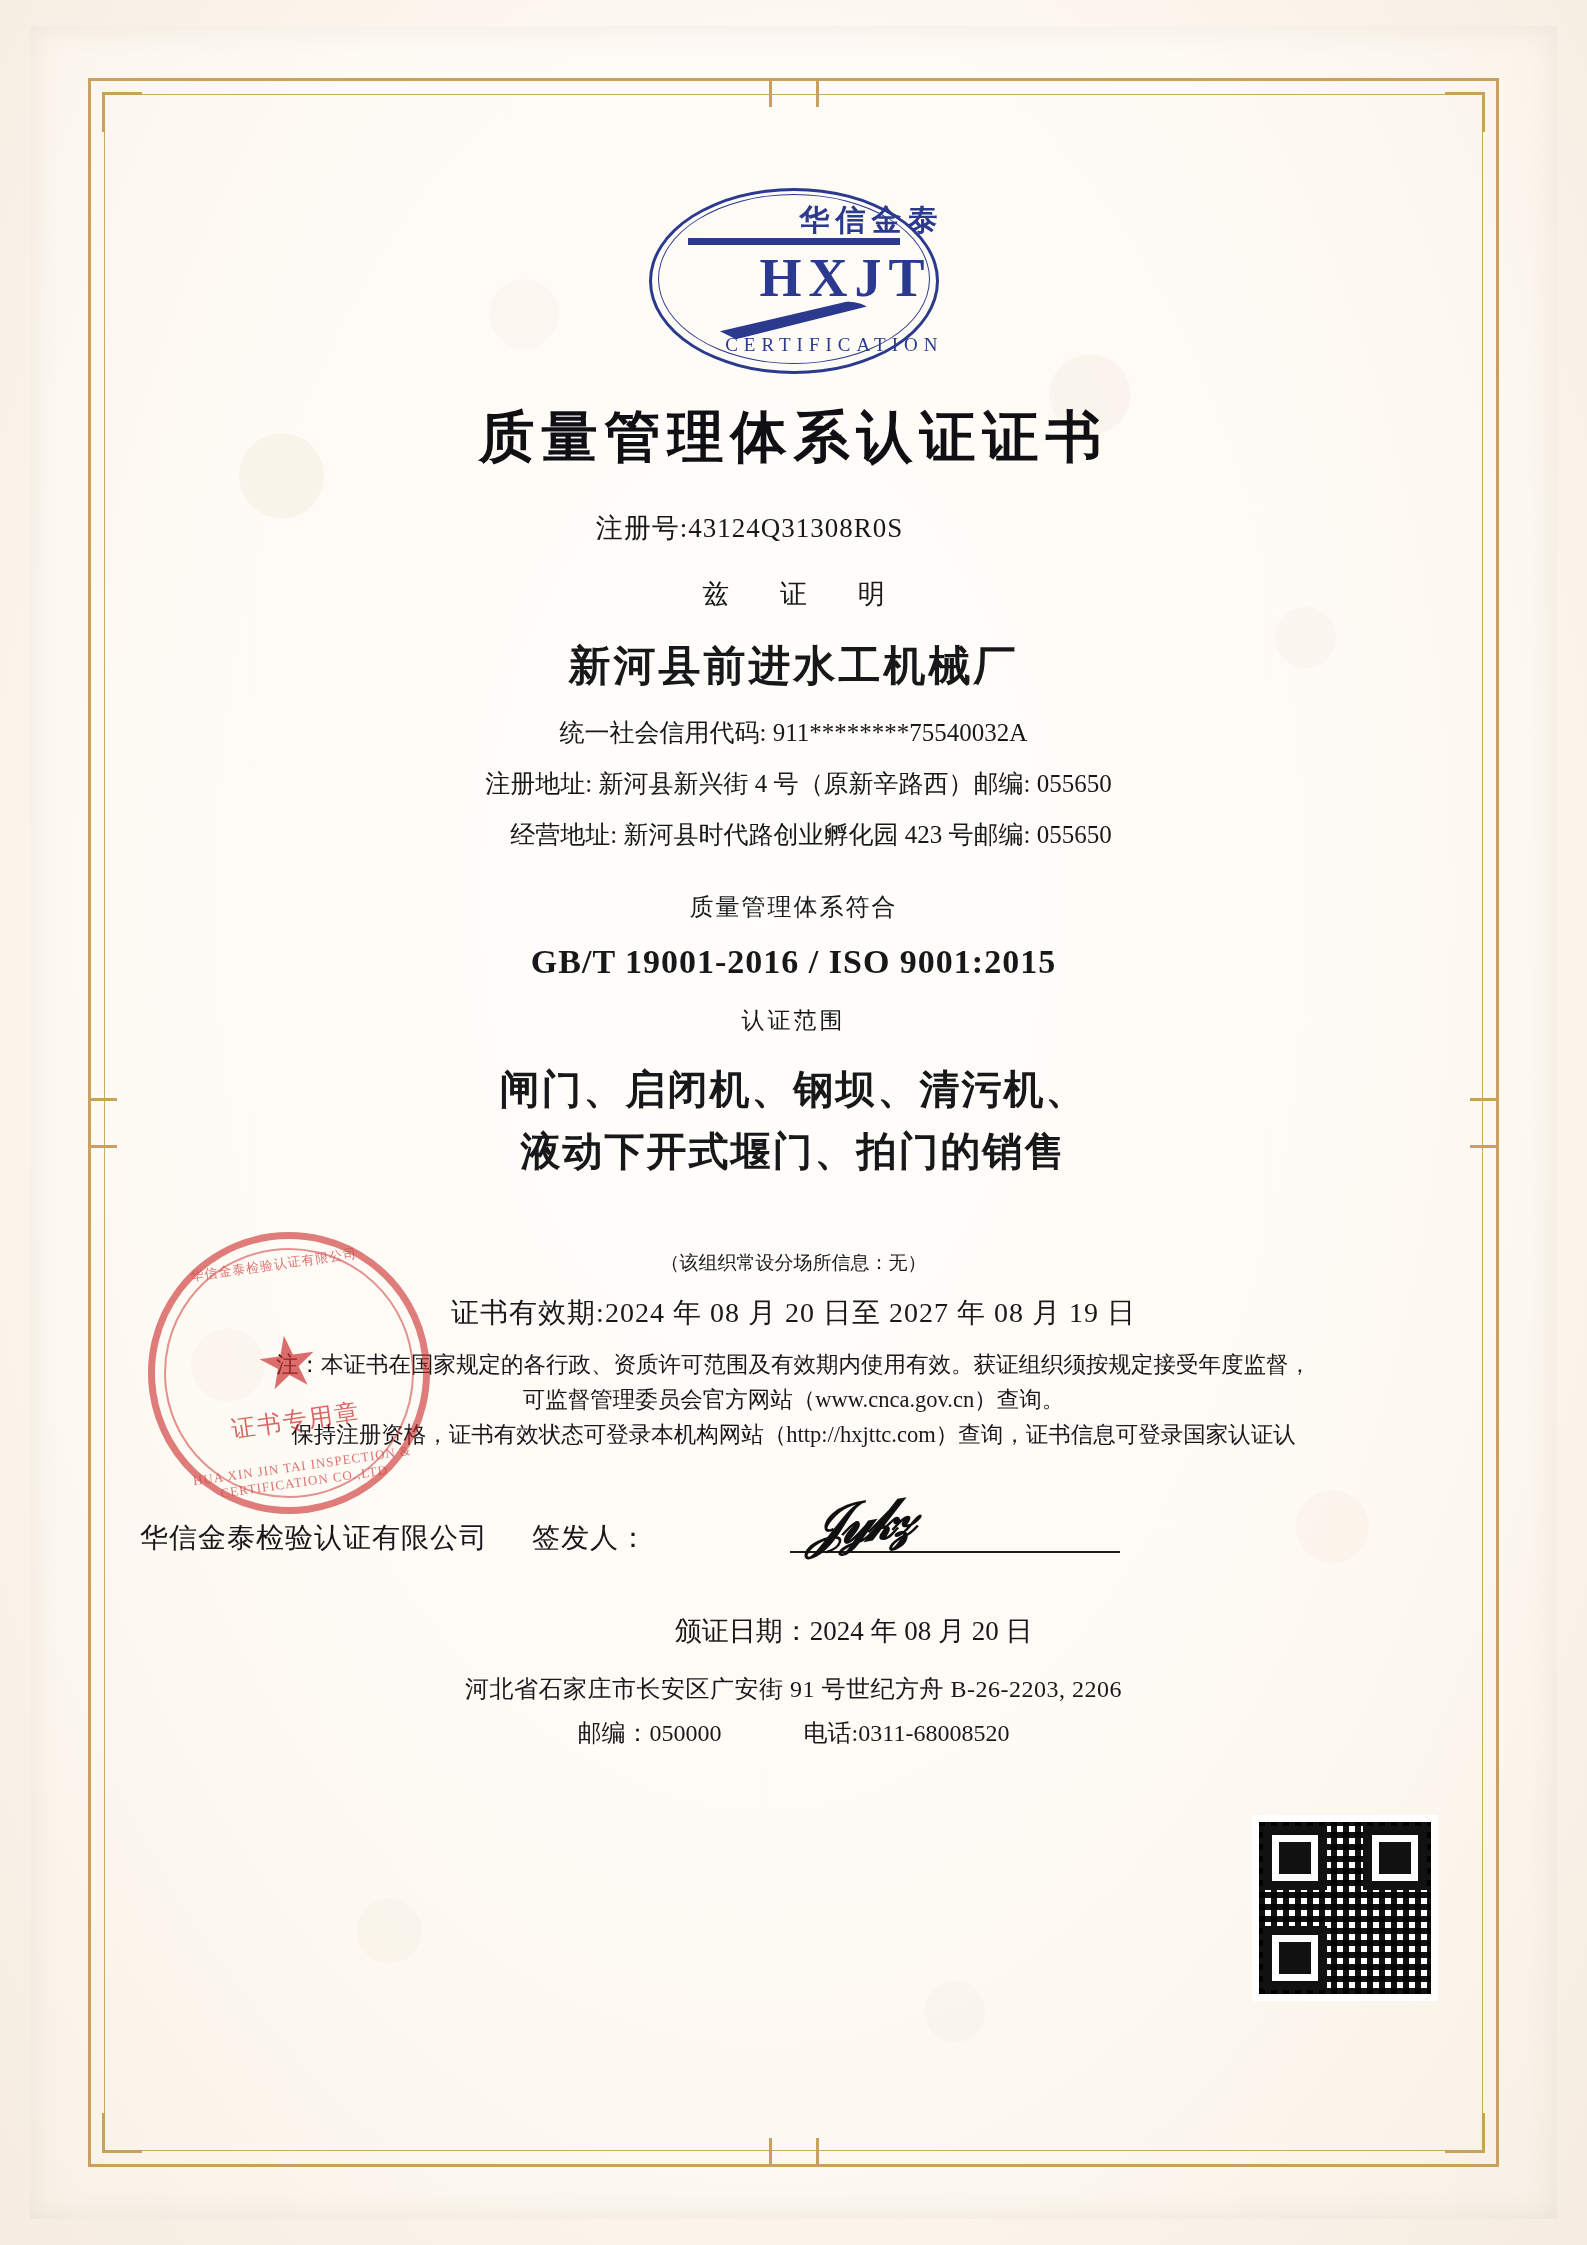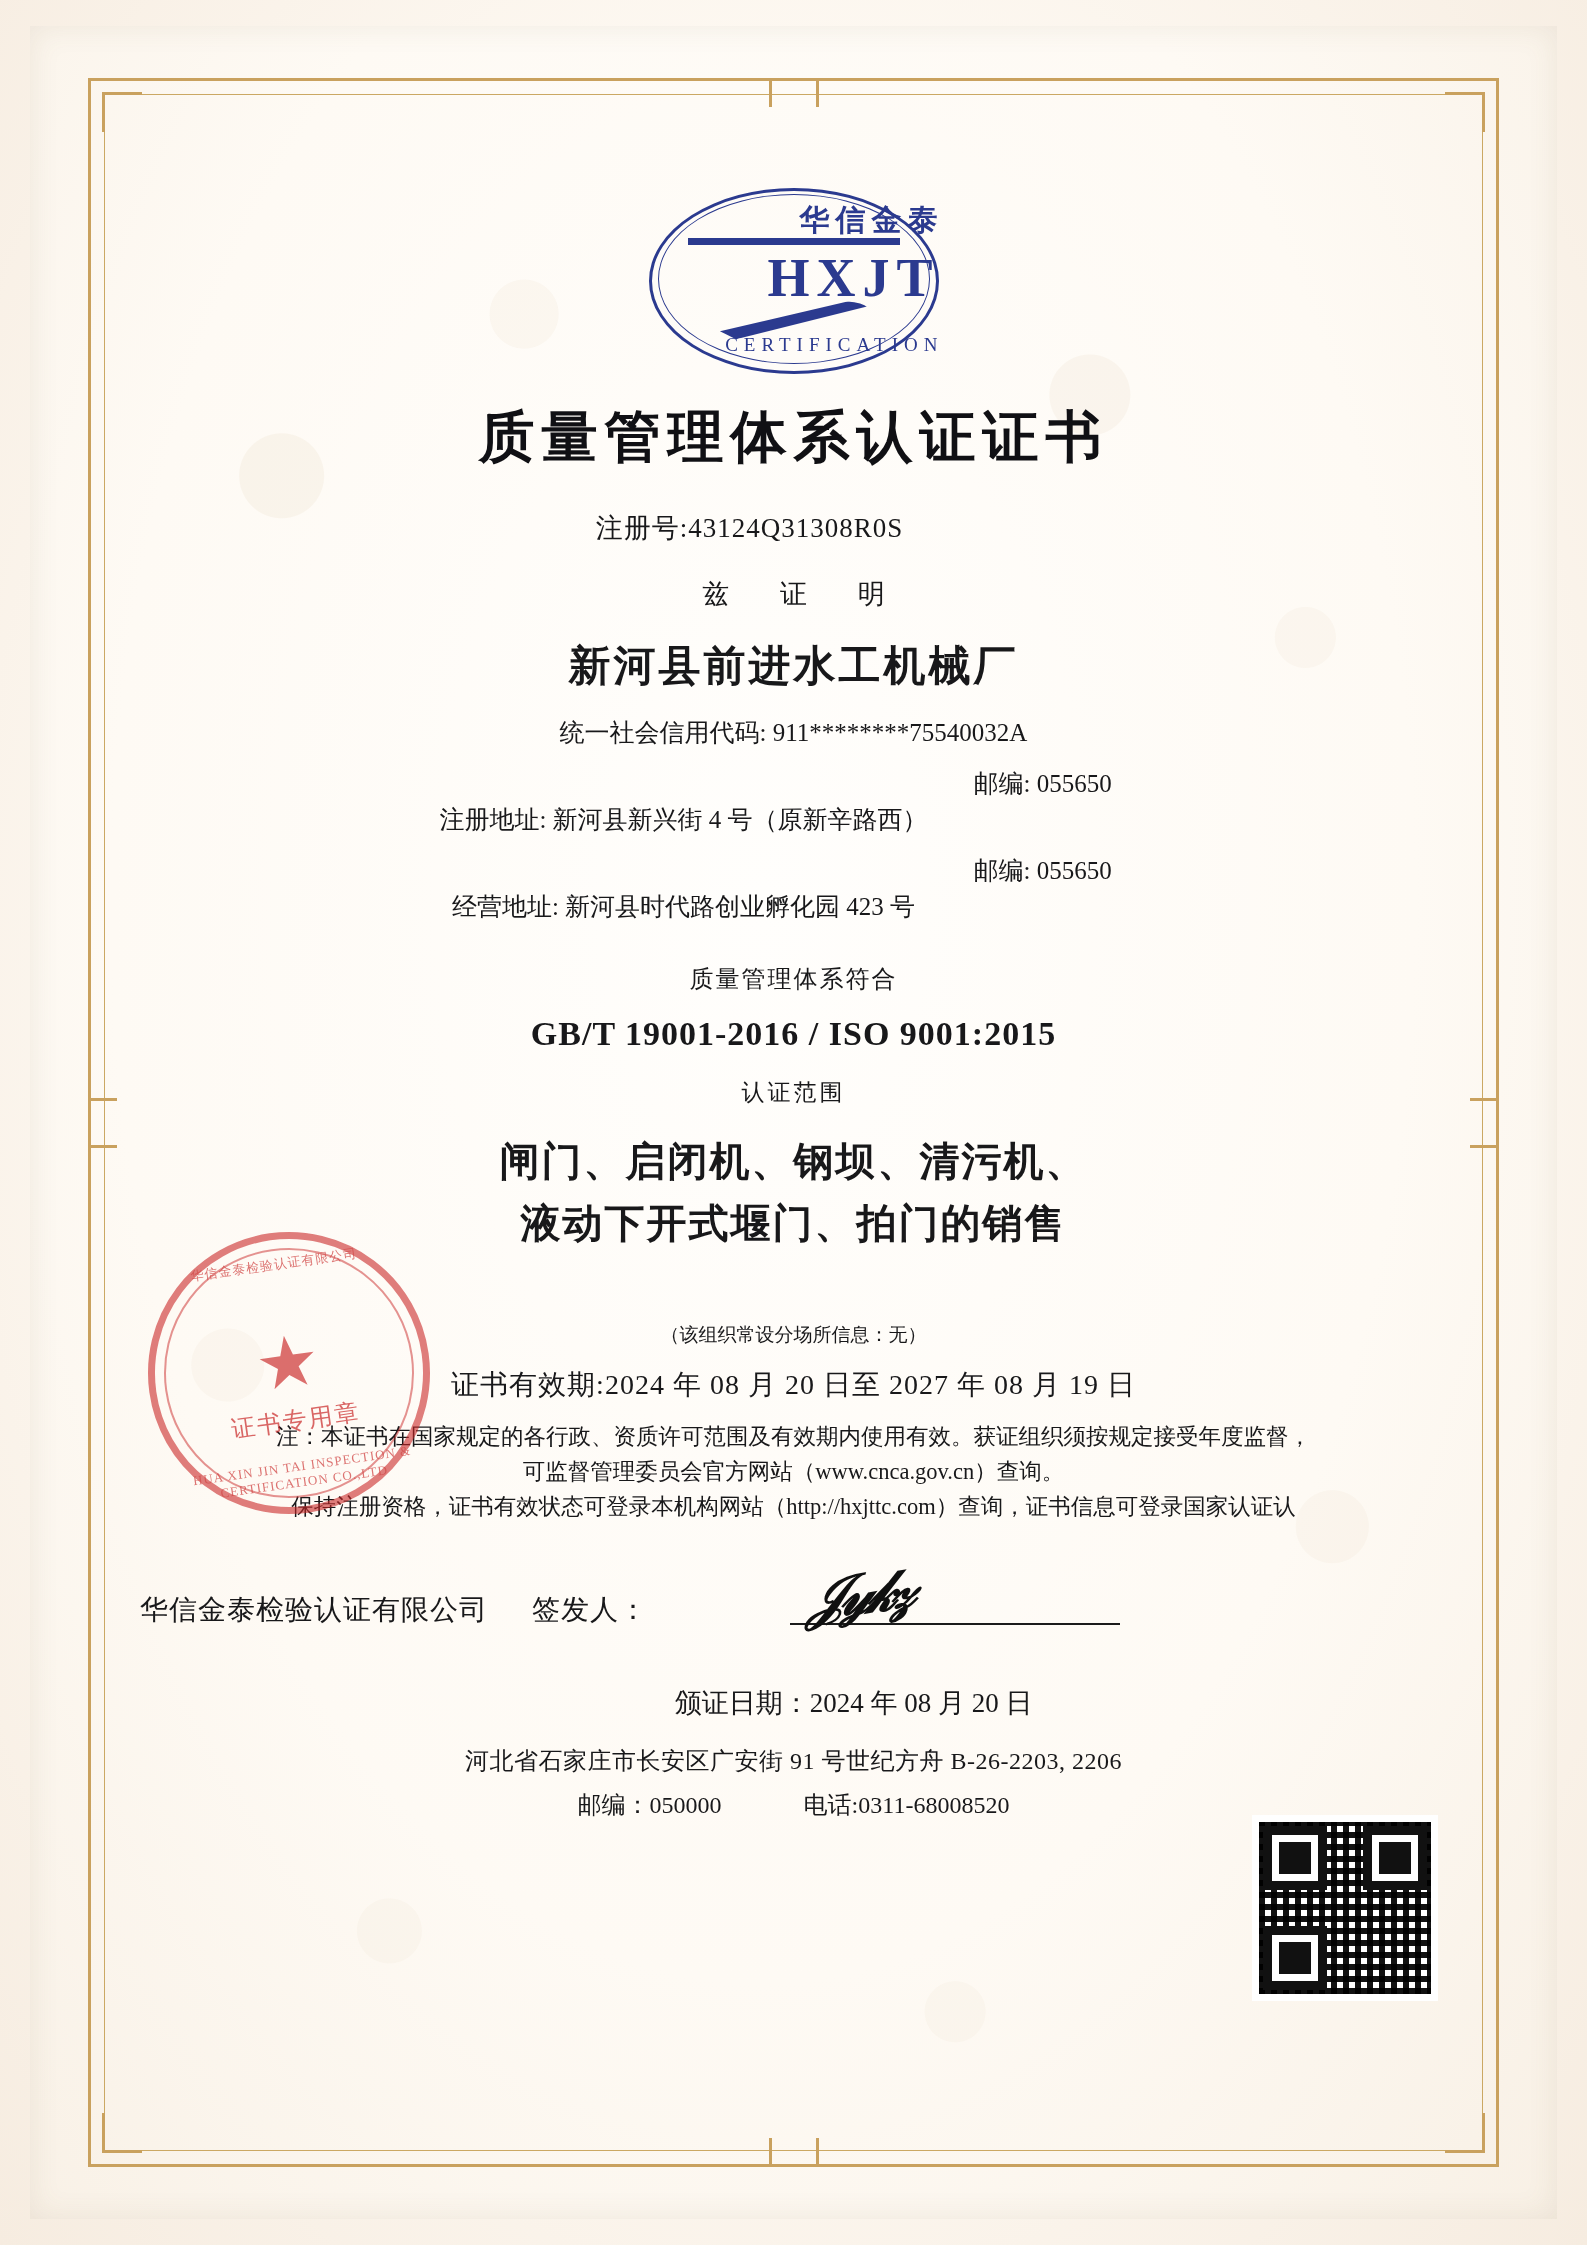--- a/index.html
+++ b/index.html
@@ -138,21 +138,21 @@
     color: #2b3a8f;
   }
   .logo-bars {
     position: absolute;
     top: 54px; left: 50%; transform: translateX(-50%);
     width: 212px; height: 7px;
     background: #2b3a8f;
   }
   .logo-hxjt {
     position: absolute;
-    top: 66px; left: 0; right: 4px;
+    top: 66px; left: 0; right: 12px;
     font-family: "Liberation Serif", serif;
     font-size: 54px;
     font-weight: bold;
     letter-spacing: 7px;
     color: #2b3a8f;
     line-height: 1.05;
   }
   .logo-swoosh {
     position: absolute;
     top: 122px; left: 50%; transform: translateX(-50%) rotate(-7deg);
@@ -210,24 +210,23 @@
   .addr-row {
     margin-top: 18px;
     display: flex;
     justify-content: center;
     font-size: 25px;
   }
   .addr-label { white-space: nowrap; }
   .addr-value { white-space: nowrap; }
   .addr-left {
     width: 690px;
-    text-align: center;
+    text-align: right;
     padding-left: 110px;
     box-sizing: border-box;
-    margin-top: 36px;
   }
   .addr-right {
     width: 330px;
     text-align: left;
   }
 
   .conform {
     margin-top: 40px;
     font-size: 24px;
     letter-spacing: 2px;

